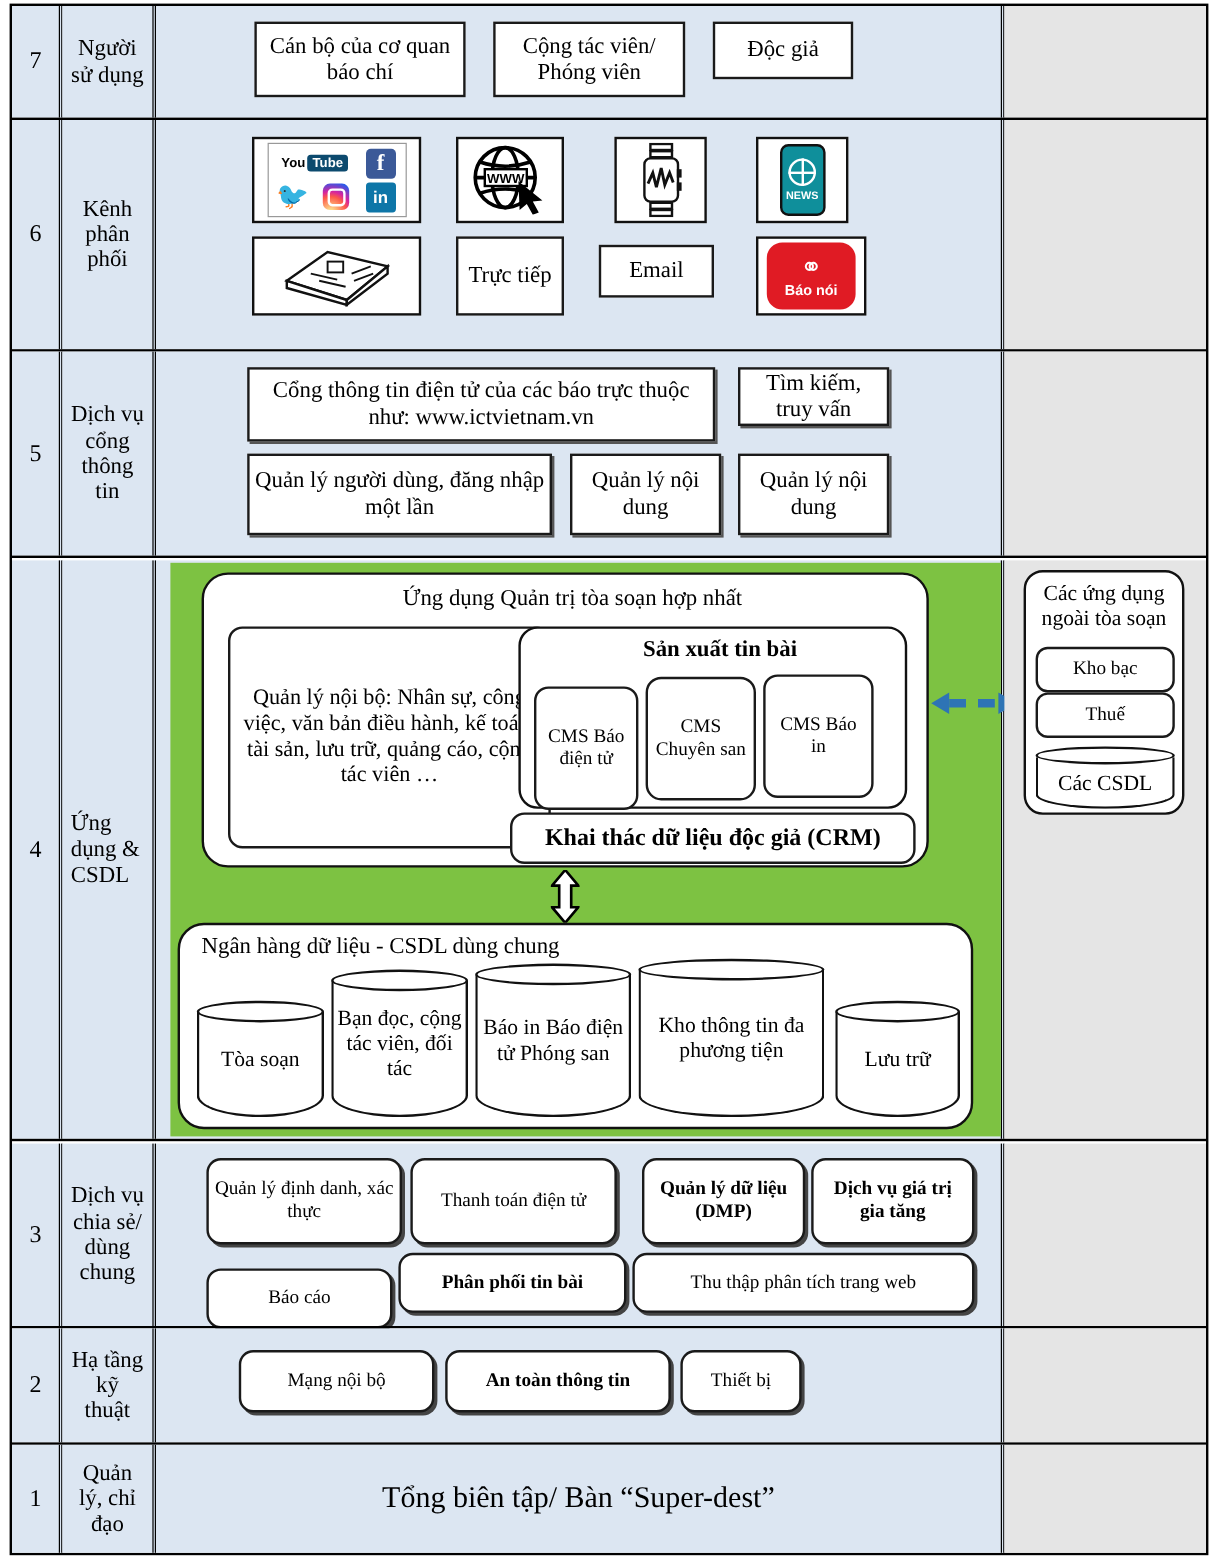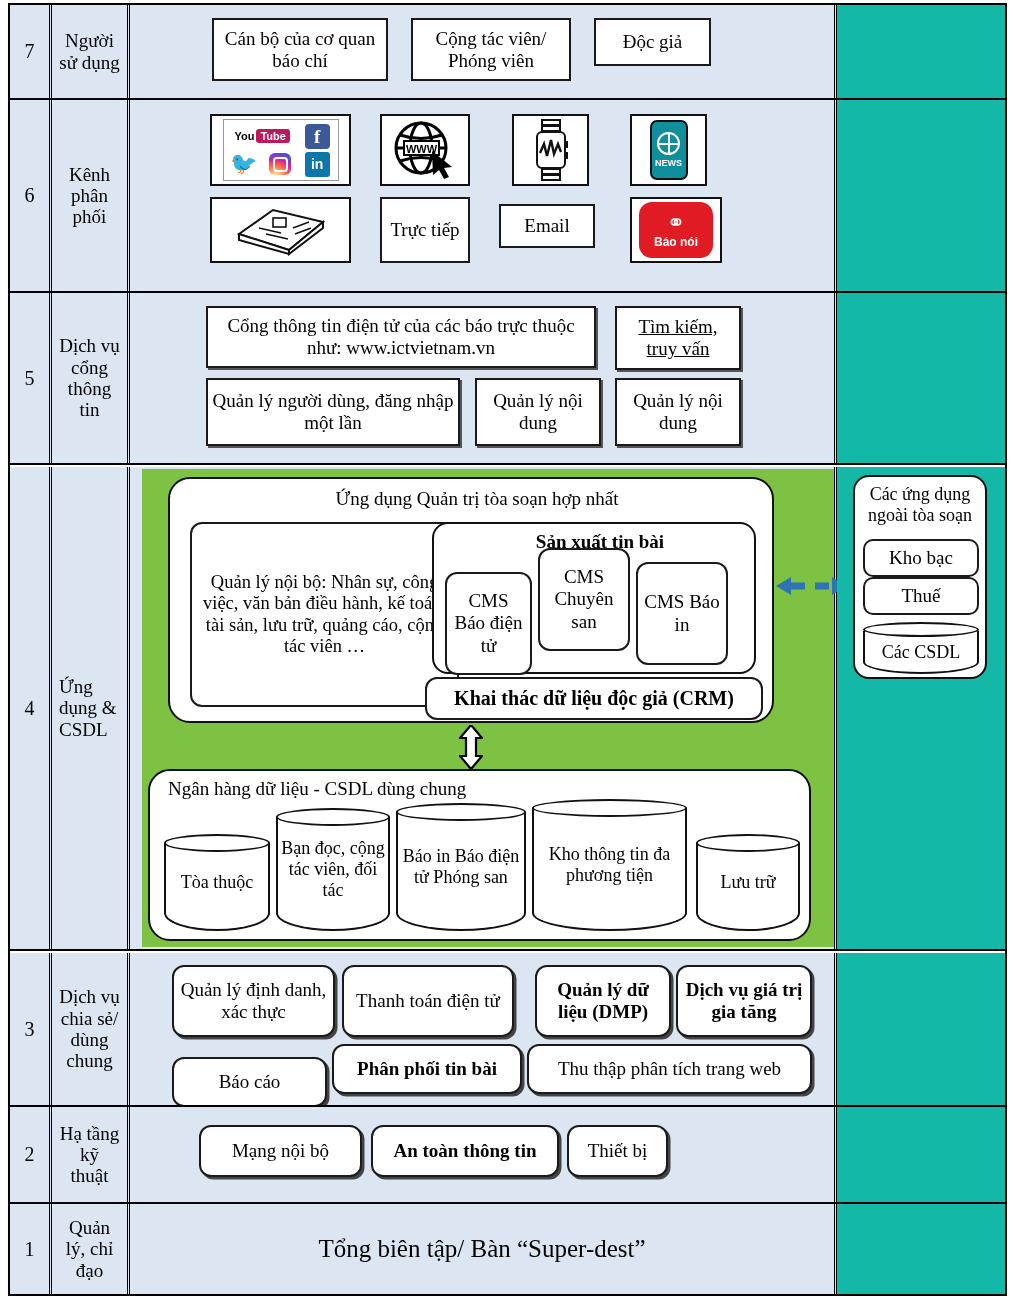--- a/index.html
+++ b/index.html
@@ -17,45 +17,45 @@
             display:flex;align-items:center;justify-content:center;
             font-size:20px;color:#000;box-sizing:border-box;}
   .cell-lbl{width:78px;flex:0 0 78px;background:#dce6f2;
             border-right:3px double #000;
             display:flex;align-items:center;justify-content:center;
             text-align:center;font-size:19px;line-height:1.12;box-sizing:border-box;
             padding:0 3px;}
   .cell-lbl.left{text-align:left;justify-content:flex-start;padding-left:7px;}
   .cell-main{flex:1 1 auto;background:#dce6f2;position:relative;box-sizing:border-box;
              border-right:3px double #000;}
-  .cell-side{width:168px;flex:0 0 168px;background:#14b8a6;position:relative;box-sizing:border-box;}
+  .cell-side{width:168px;flex:0 0 168px;background:#e5e5e5;position:relative;box-sizing:border-box;}
 
   
   .box{background:#fff;border:2px solid #1a1a1a;display:flex;align-items:center;
        justify-content:center;text-align:center;font-size:19px;line-height:1.15;
        box-sizing:border-box;position:absolute;padding:2px 4px;}
   .box.sh{box-shadow:2px 2px 0 #555;}
   .rbox{background:#fff;border:2px solid #1a1a1a;border-radius:12px;display:flex;
-        align-items:center;justify-content:center;text-align:center;font-size:19px;
+        align-items:center;justify-content:center;text-align:center;font-size:16px;
         line-height:1.16;box-sizing:border-box;position:absolute;padding:2px 5px;}
   .rbox.sh{box-shadow:2.5px 2.5px 0 #444;}
   .bold{font-weight:bold;}
 
   
   .tile{position:absolute;background:#fff;border:2.5px solid #111;box-sizing:border-box;
         display:flex;align-items:center;justify-content:center;}
 
   
   .social{width:108px;height:54px;display:grid;grid-template-columns:repeat(3,1fr);
           grid-template-rows:1fr 1fr;gap:2px;align-items:center;justify-items:center;
           border:1px solid #999;padding:3px;box-sizing:content-box;}
   .yt{grid-column:1/3;display:flex;align-items:center;font-size:11px;font-weight:bold;
       font-family:"Liberation Sans",sans-serif;}
   .yt b{color:#000;margin-right:2px;}
-  .yt span{background:#be185d;color:#fff;padding:1px 4px;border-radius:3px;font-size:11px;}
+  .yt span{background:#0c4a6e;color:#fff;padding:1px 4px;border-radius:3px;font-size:11px;}
   .fb{background:#3b5998;color:#fff;width:25px;height:25px;border-radius:4px;
       font-family:"Liberation Serif",serif;font-weight:bold;font-size:19px;
       display:flex;align-items:center;justify-content:center;line-height:1;}
   .tw{color:#1da1f2;font-size:22px;line-height:1;}
   .ig{width:22px;height:22px;border-radius:6px;
       background:radial-gradient(circle at 30% 107%,#fdf497 0%,#fd5949 45%,#d6249f 60%,#285AEB 90%);
       display:flex;align-items:center;justify-content:center;}
   .ig i{display:block;width:11px;height:11px;border:2px solid #fff;border-radius:4px;}
   .li{background:#0e76a8;color:#fff;width:25px;height:25px;border-radius:3px;
       font-family:"Liberation Sans",sans-serif;font-weight:bold;font-size:14px;
@@ -220,21 +220,21 @@
   <div class="row" style="top:288px;height:170px;">
     <div class="cell-num">5</div>
     <div class="cell-lbl">
           <span style="white-space:pre-line;">Dịch vụ
 cổng
 thông
 tin</span>
         </div>
     <div class="cell-main">
       <div class="box sh" style="left:76px;top:13px;width:390px;height:62px;">Cổng thông tin điện tử của các báo trực thuộc như: www.ictvietnam.vn</div>
-      <div class="box sh" style="left:485px;top:13px;width:126px;height:64px;text-decoration:underline;">Tìm kiếm, truy vấn</div>
+      <div class="box sh" style="left:485px;top:13px;width:126px;height:49px;">Tìm kiếm, truy vấn</div>
       <div class="box sh" style="left:76px;top:85px;width:254px;height:68px;">Quản lý người dùng, đăng nhập một lần</div>
       <div class="box sh" style="left:345px;top:85px;width:126px;height:68px;">Quản lý nội dung</div>
       <div class="box sh" style="left:485px;top:85px;width:126px;height:68px;">Quản lý nội dung</div>
     </div>
     <div class="cell-side"></div>
   </div>
   <div class="rowsep" style="top:458px;"></div>
 
   <div class="row" style="top:462px;height:482px;">
     <div class="cell-num">4</div>
@@ -248,40 +248,40 @@
       <div class="green" style="left:12px;top:2px;right:0;bottom:2px;"></div>
 
       <div class="panel" style="left:38px;top:10px;width:606px;height:246px;">
         <div class="panel-title" style="top:9px;">Ứng dụng Quản trị tòa soạn hợp nhất</div>
 
         <div class="rbox" style="left:20px;top:43px;width:269px;height:185px;font-size:18.5px;">Quản lý nội bộ: Nhân sự, công việc, văn bản điều hành, kế toán, tài sản, lưu trữ, quảng cáo, cộng tác viên …</div>
 
         <div class="panel" style="left:262px;top:43px;width:324px;height:152px;border-radius:16px;">
           <div class="panel-title bold" style="top:7px;">Sản xuất tin bài</div>
           <div class="rbox" style="left:11px;top:48px;width:87px;height:103px;text-align:center;">CMS Báo điện tử</div>
-          <div class="rbox" style="left:104px;top:24px;width:92px;height:103px;">CMS Chuyên san</div>
+          <div class="rbox" style="left:104px;top:40px;width:92px;height:103px;border-radius:13px;">CMS Chuyên san</div>
           <div class="rbox" style="left:202px;top:38px;width:92px;height:103px;">CMS Báo in</div>
         </div>
 
         <div class="rbox bold" style="left:255px;top:198px;width:338px;height:43px;font-size:20px;">Khai thác dữ liệu độc giả (CRM)</div>
       </div>
 
       <div class="warrow" style="left:329px;top:258px;">
         <svg width="24" height="44" viewBox="0 0 24 44">
           <path d="M12 0 L23 13 L17 13 L17 31 L23 31 L12 44 L1 31 L7 31 L7 13 L1 13 Z" fill="#fff" stroke="#000" stroke-width="2.2"></path>
         </svg>
       </div>
 
       <div class="panel" style="left:18px;top:302px;width:663px;height:172px;">
         <div style="position:absolute;left:18px;top:7px;font-size:19px;">Ngân hàng dữ liệu - CSDL dùng chung</div>
 
         <div class="cyl" style="left:14px;top:63px;width:106px;height:97px;">
           <div class="bodyb"></div>
               <div class="top"></div>
-          <div class="lbl">Tòa thuộc</div>
+          <div class="lbl">Tòa soạn</div>
         </div>
         <div class="cyl" style="left:126px;top:37px;width:114px;height:123px;">
           <div class="bodyb"></div>
               <div class="top"></div>
           <div class="lbl">Bạn đọc, cộng tác viên, đối tác</div>
         </div>
         <div class="cyl" style="left:246px;top:32px;width:130px;height:128px;">
           <div class="bodyb"></div>
               <div class="top"></div>
           <div class="lbl">Báo in Báo điện tử Phóng san</div>

